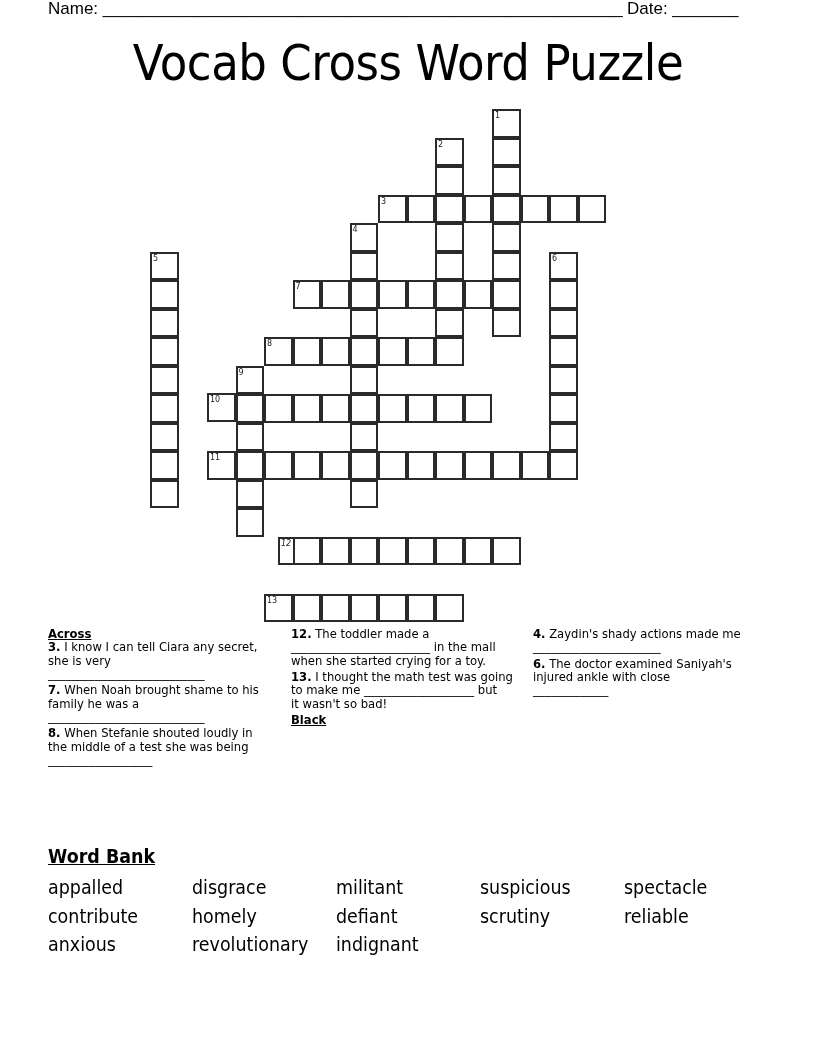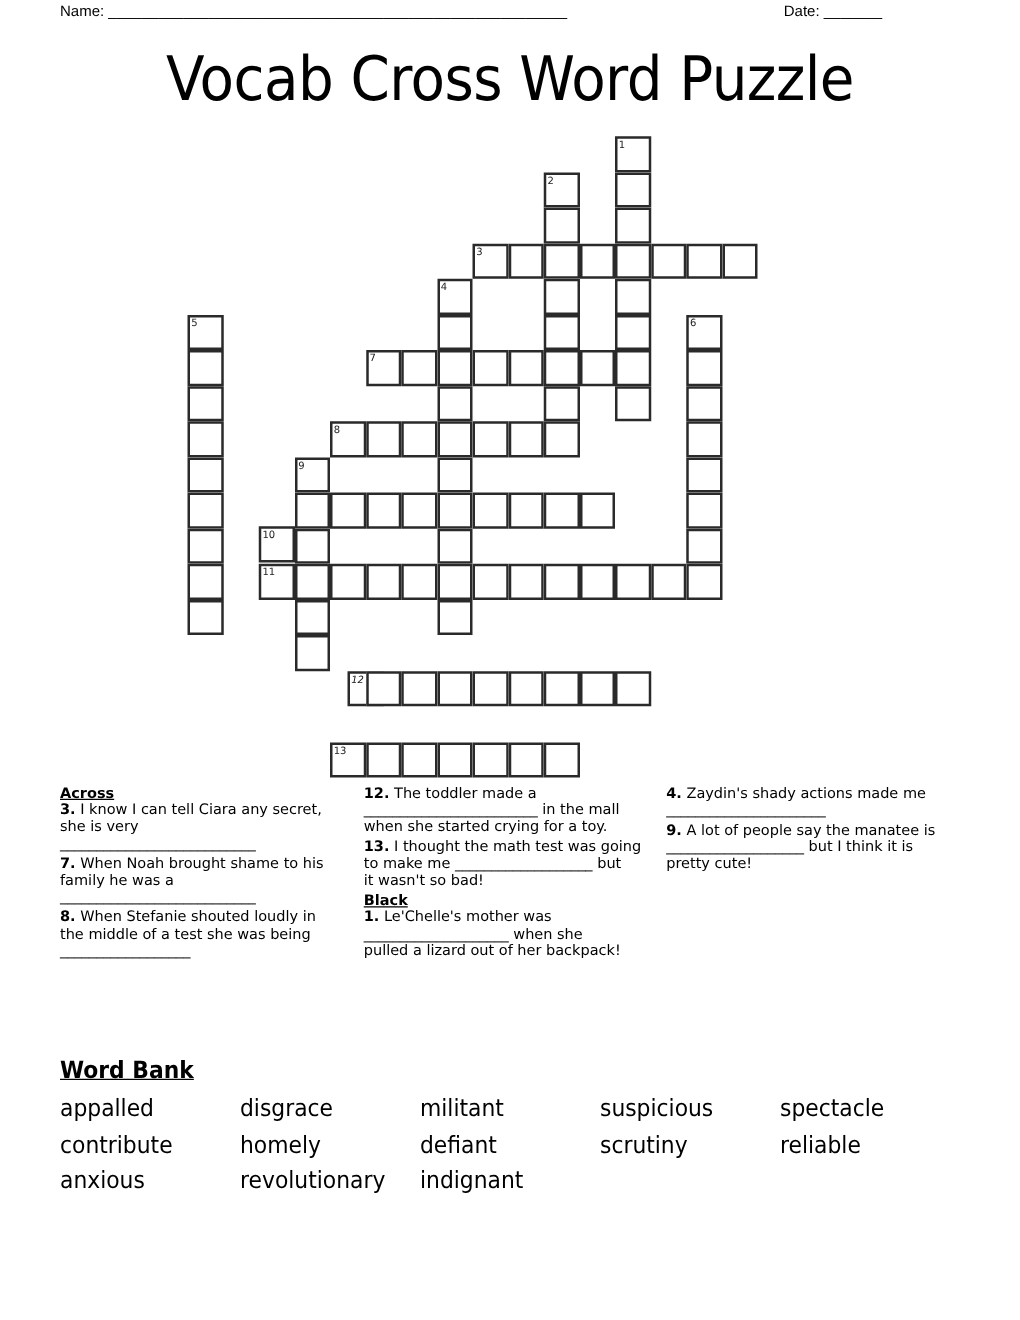--- a/index.html
+++ b/index.html
@@ -1,17 +1,17 @@
 <!DOCTYPE html>
 <html><head>
 <meta charset="utf-8">
 <style>
   html, body { margin: 0; padding: 0; background: #ffffff; }
   body { width: 816px; height: 1056px; position: relative; overflow: hidden; color: #000; }
-  .hdr { position: absolute; top: 0; font-family: "Liberation Sans", sans-serif; font-size: 12px; line-height: 18px; white-space: pre; }
+  .hdr { position: absolute; top: 0; font-family: "Liberation Sans", sans-serif; font-size: 17px; line-height: 18px; white-space: pre; }
   .title { position: absolute; top: 34px; left: 0; width: 816px; text-align: center;
            font-family: "DejaVu Sans", sans-serif; font-size: 49px; line-height: 60px; letter-spacing: -0.5px;
            transform: scaleX(0.92); transform-origin: center; }
   #grid { position: absolute; left: 0; top: 0; width: 816px; height: 640px; }
   .cell { position: absolute; width: 28.5px; height: 28.5px; box-sizing: border-box;
           border: 2px solid #2a2a2a; background: #fff; margin-left: -1px; margin-top: -1px; }
   .cell .num { position: absolute; left: 1px; top: 0px; font-family: "DejaVu Sans", sans-serif; font-size: 8px; line-height: 9px; color: #222; }
   .clues { position: absolute; top: 628px; font-family: "DejaVu Sans", sans-serif; font-size: 11.6px; line-height: 13.4px; }
   .clues .sec { font-weight: bold; text-decoration: underline; display: block; }
   .clue { display: block; margin-bottom: 2.8px; }
@@ -107,21 +107,21 @@
     <div class="cell" style="left: 379px; top: 338px;"></div>
     <div class="cell" style="left: 407.5px; top: 338px;"></div>
     <div class="cell" style="left: 236.5px; top: 366.5px;">
       <span class="num">9</span>
     </div>
     <div class="cell" style="left: 236.5px; top: 395px;"></div>
     <div class="cell" style="left: 236.5px; top: 423.5px;"></div>
     <div class="cell" style="left: 236.5px; top: 452px;"></div>
     <div class="cell" style="left: 236.5px; top: 480.5px;"></div>
     <div class="cell" style="left: 236.5px; top: 509px;"></div>
-    <div class="cell" style="left: 208px; top: 409px; margin-top: 12px;">
+    <div class="cell" style="left: 208px; top: 381px; margin-top: 12px;">
       <span class="num">10</span>
     </div>
     <div class="cell" style="left: 265px; top: 395px;"></div>
     <div class="cell" style="left: 293.5px; top: 395px;"></div>
     <div class="cell" style="left: 322px; top: 395px;"></div>
     <div class="cell" style="left: 379px; top: 395px;"></div>
     <div class="cell" style="left: 407.5px; top: 395px;"></div>
     <div class="cell" style="left: 436px; top: 395px;"></div>
     <div class="cell" style="left: 464.5px; top: 395px;"></div>
     <div class="cell" style="left: 208px; top: 452px;">
@@ -181,35 +181,30 @@
       <span class="ln"><span class="n">12.</span> The toddler made a</span>
       <span class="ln">________________________ in the mall</span>
       <span class="ln">when she started crying for a toy.</span>
     </span>
     <span class="clue">
       <span class="ln"><span class="n">13.</span> I thought the math test was going</span>
       <span class="ln">to make me ___________________ but</span>
       <span class="ln">it wasn't so bad!</span>
     </span>
     <span class="sec">Black</span>
-    <span class="clue">
-      <span class="ln"><span class="n">1.</span> Le'Chelle's mother was</span>
-      <span class="ln">____________________ when she</span>
-      <span class="ln">pulled a lizard out of her backpack!</span>
-    </span>
   </div>
 <div class="clues" id="clues-col3" style="left:533px; width:245px;">
     <span class="clue">
       <span class="ln"><span class="n">4.</span> Zaydin's shady actions made me</span>
       <span class="ln">______________________</span>
     </span>
     <span class="clue">
-      <span class="ln"><span class="n">9.</span> A lot of people say the manatee is</span>
-      <span class="ln">___________________ but I think it is</span>
-      <span class="ln">pretty cute!</span>
+      <span class="ln"><span class="n">6.</span> The doctor examined Saniyah's</span>
+      <span class="ln">injured ankle with close</span>
+      <span class="ln">_____________</span>
     </span>
   </div>
 
 <div class="wb-title">Word Bank</div>
 <div class="wb" id="wordbank">
     <span class="w" style="left: 0px; top: 0px;">appalled</span>
     <span class="w" style="left: 144px; top: 0px;">disgrace</span>
     <span class="w" style="left: 288px; top: 0px;">militant</span>
     <span class="w" style="left: 432px; top: 0px;">suspicious</span>
     <span class="w" style="left: 576px; top: 0px;">spectacle</span>

